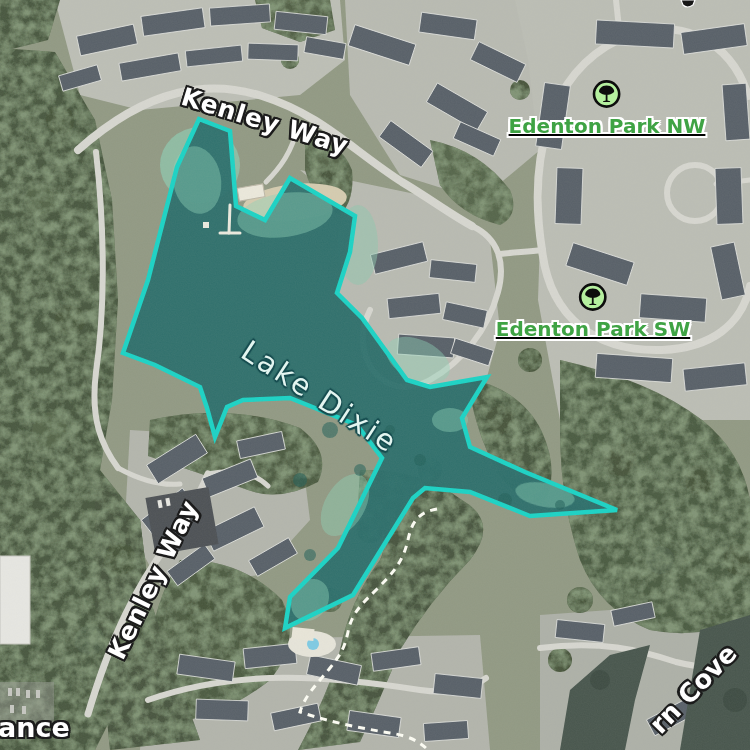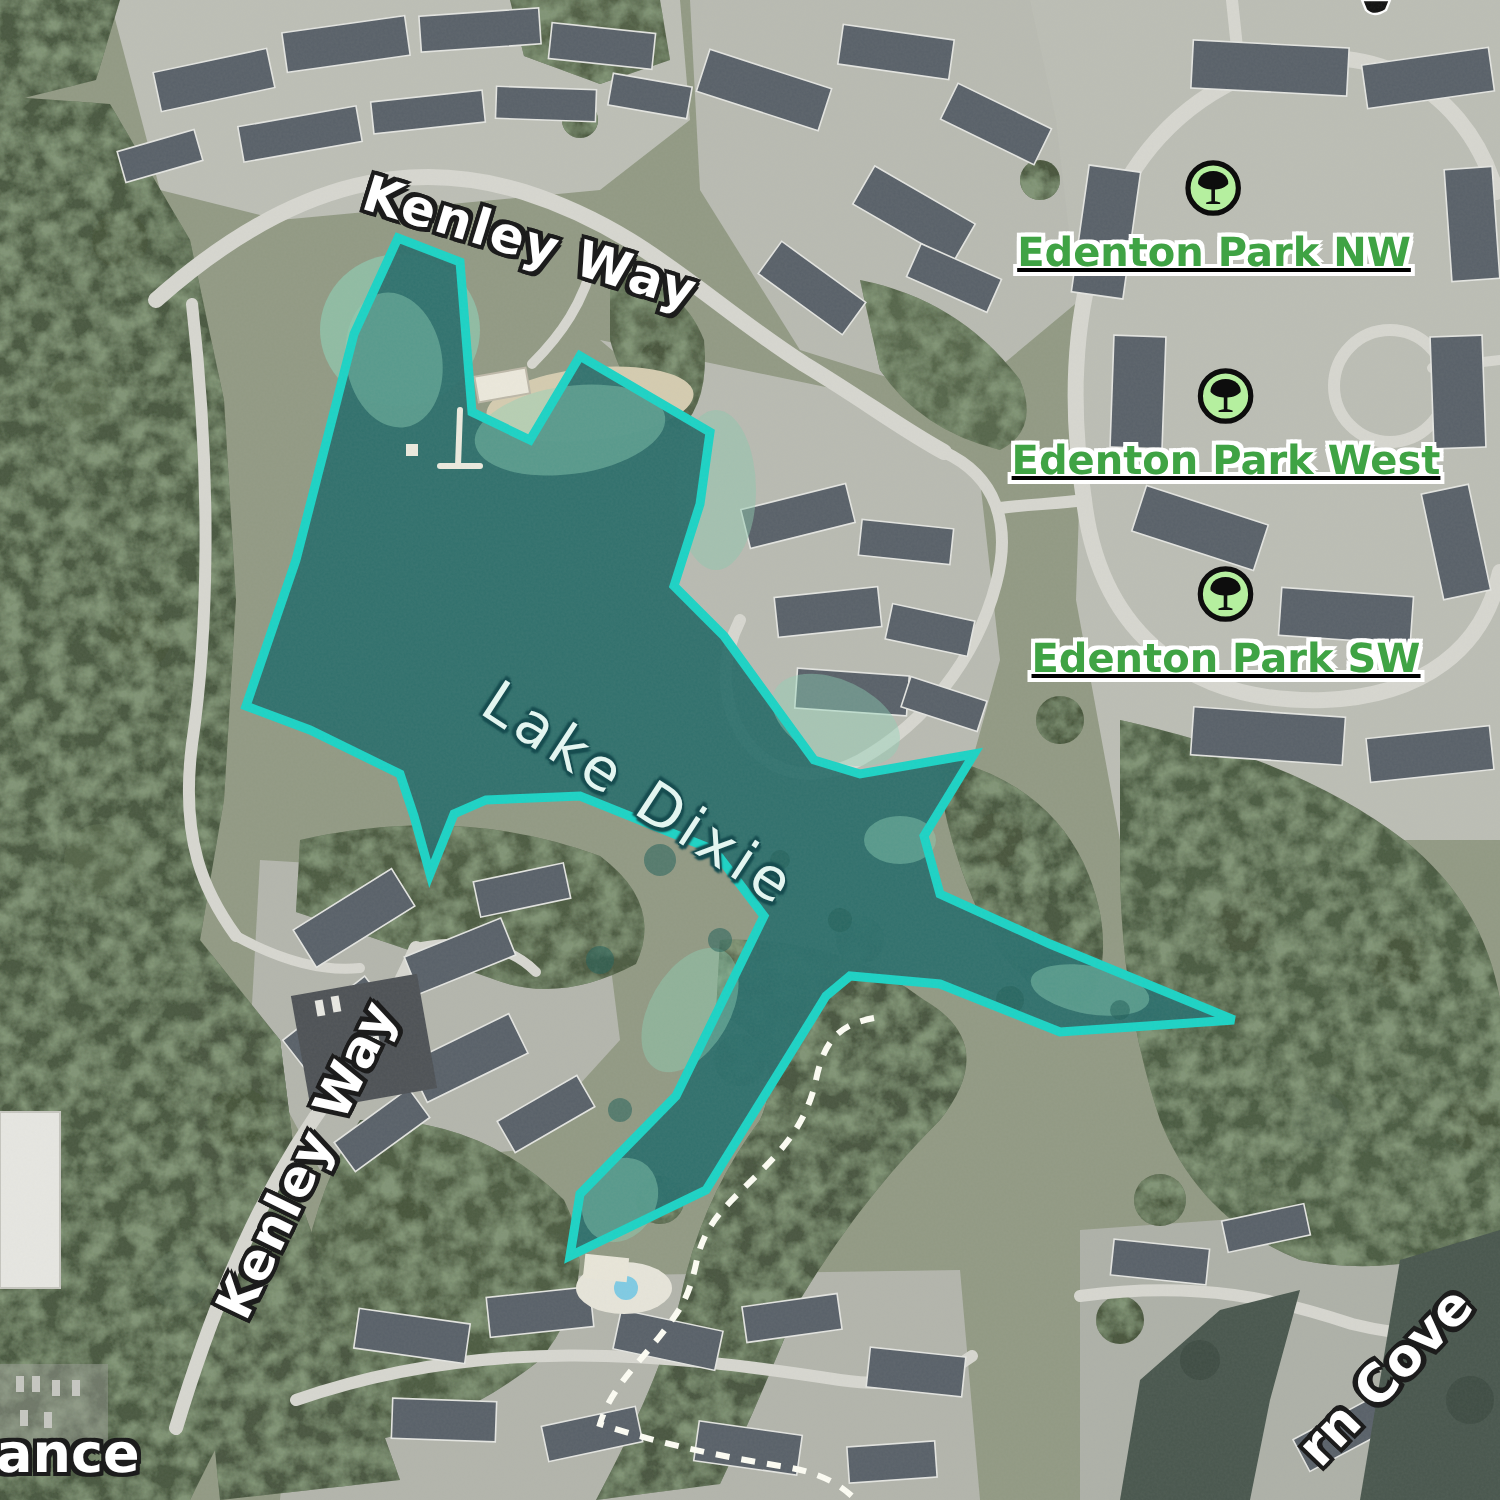--- a/index.html
+++ b/index.html
@@ -260,31 +260,22 @@
 <div class="park-marker" style="left:607px;top:79px;">
   <svg width="30" height="30" viewBox="0 0 30 30">
     <circle cx="15" cy="15" r="12.6" fill="#b5ef9f" stroke="#0d0d0d" stroke-width="2.6"></circle>
     <path d="M15,6.5 C10,6.5 7,10 7.5,13 C9.5,15.2 12.4,15.8 15,15.8 C17.6,15.8 20.5,15.2 22.5,13 C23,10 20,6.5 15,6.5 Z" fill="#0d0d0d"></path>
     <rect x="14.1" y="13" width="1.8" height="9" fill="#0d0d0d"></rect>
     <path d="M11.5,22.3 Q15,20.6 18.5,22.3 L18.5,23 L11.5,23 Z" fill="#0d0d0d"></path>
   </svg>
   <span class="plabel">Edenton Park NW</span>
 </div>
 
-<div class="park-marker" style="left:613px;top:183px;">
-  <svg width="30" height="30" viewBox="0 0 30 30">
-    <circle cx="15" cy="15" r="12.6" fill="#b5ef9f" stroke="#0d0d0d" stroke-width="2.6"></circle>
-    <path d="M15,6.5 C10,6.5 7,10 7.5,13 C9.5,15.2 12.4,15.8 15,15.8 C17.6,15.8 20.5,15.2 22.5,13 C23,10 20,6.5 15,6.5 Z" fill="#0d0d0d"></path>
-    <rect x="14.1" y="13" width="1.8" height="9" fill="#0d0d0d"></rect>
-    <path d="M11.5,22.3 Q15,20.6 18.5,22.3 L18.5,23 L11.5,23 Z" fill="#0d0d0d"></path>
-  </svg>
-  <span class="plabel">Edenton Park West</span>
-</div>
-
-<div class="park-marker" style="left:613px;top:282px;">
+
+<div class="park-marker" style="left:593px;top:282px;">
   <svg width="30" height="30" viewBox="0 0 30 30">
     <circle cx="15" cy="15" r="12.6" fill="#b5ef9f" stroke="#0d0d0d" stroke-width="2.6"></circle>
     <path d="M15,6.5 C10,6.5 7,10 7.5,13 C9.5,15.2 12.4,15.8 15,15.8 C17.6,15.8 20.5,15.2 22.5,13 C23,10 20,6.5 15,6.5 Z" fill="#0d0d0d"></path>
     <rect x="14.1" y="13" width="1.8" height="9" fill="#0d0d0d"></rect>
     <path d="M11.5,22.3 Q15,20.6 18.5,22.3 L18.5,23 L11.5,23 Z" fill="#0d0d0d"></path>
   </svg>
   <span class="plabel">Edenton Park SW</span>
 </div>
 
 <div class="lbl partial-lbl" style="left:-2px;top:714px;">

